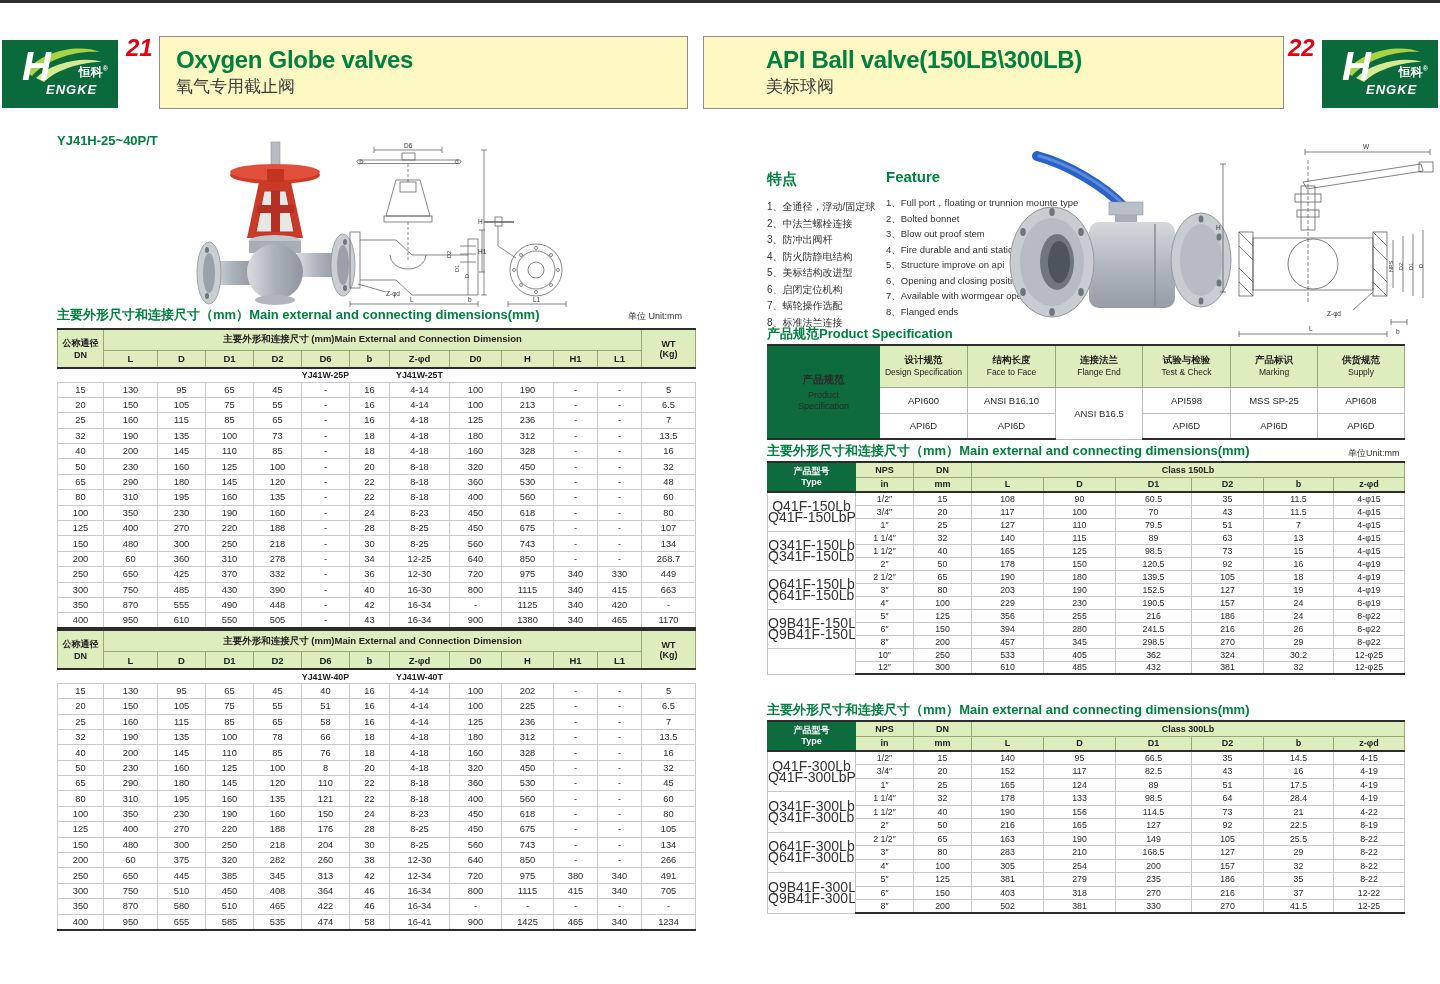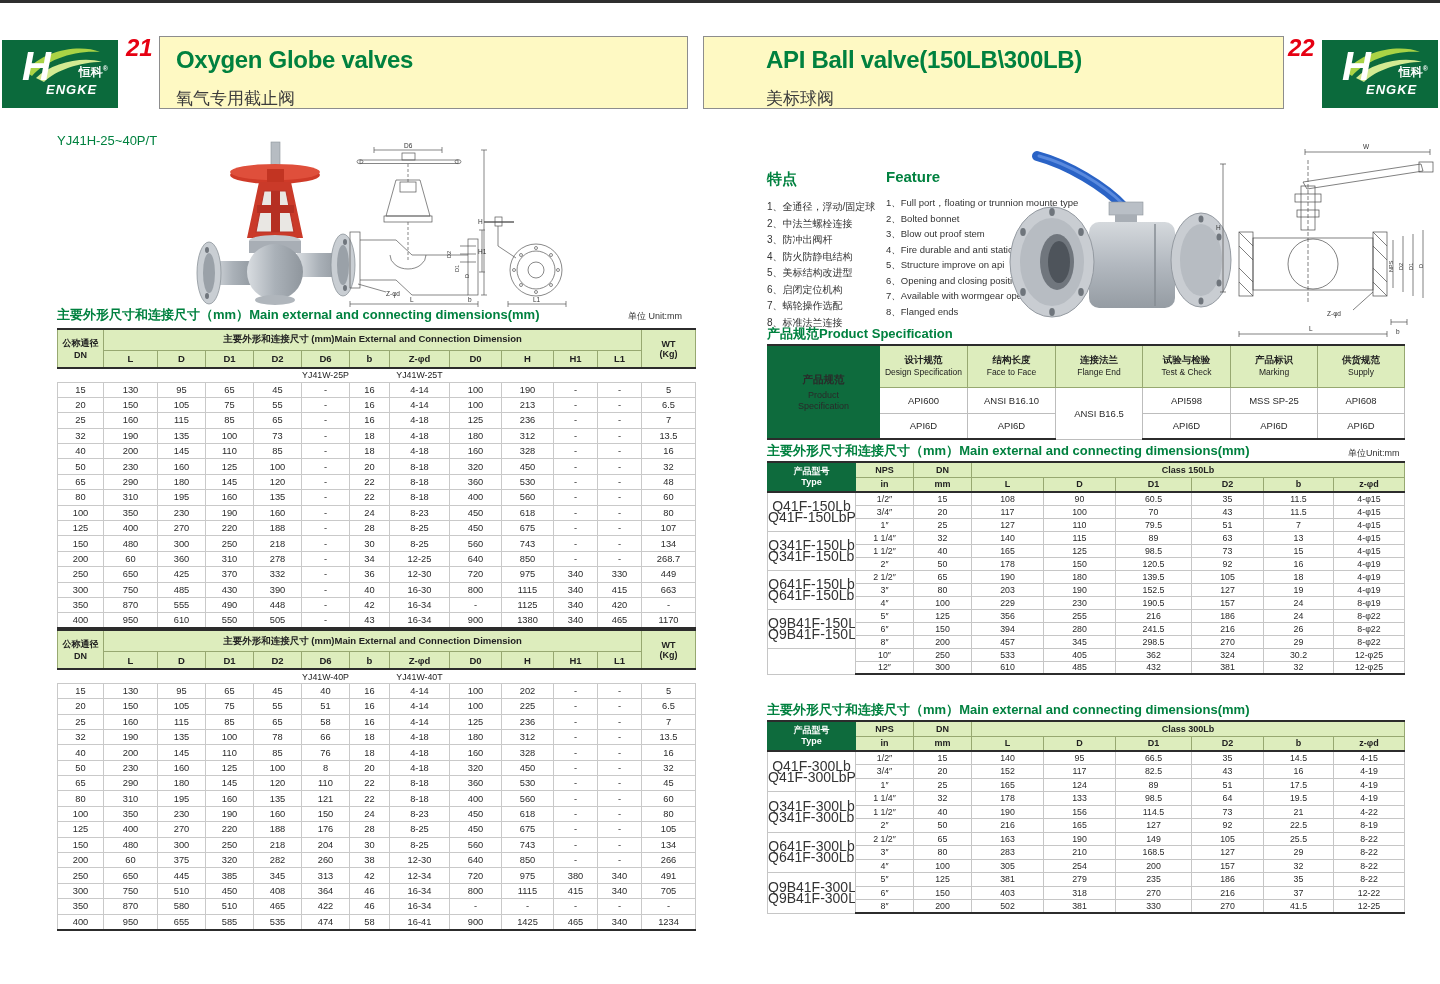--- a/index.html
+++ b/index.html
@@ -7,34 +7,34 @@
 .abs{position:absolute}
 .top-rule{position:absolute;left:0;top:0;width:1440px;height:3px;background:#2e2e2e}
 .logo-box{position:absolute;width:116px;height:68px;background:#0b6a3c;top:40px}
 .logo-h{position:absolute;left:20px;top:6px;color:#fff;font-size:40px;font-weight:bold;font-style:italic;line-height:1}
 .logo-engke{position:absolute;left:44px;top:42px;color:#fff;font-size:13px;font-weight:bold;font-style:italic;letter-spacing:1px}
 .logo-cn{position:absolute;right:10px;top:24px;color:#fff;font-size:12px;font-weight:bold}
 .logo-cn sup{font-size:7px}
 .page-num{position:absolute;top:34px;color:#e60012;font-size:24px;font-weight:bold;font-style:italic}
 .title-box{position:absolute;top:36px;height:73px;border:1px solid #8d8d8d;background:#fef9c3}
 .title-en{color:#00813f;font-size:24px;font-weight:bold;margin-top:9px;letter-spacing:-0.3px}
-.title-cn{color:#3c3c3c;font-size:17px;margin-top:13px}
-.model-label{position:absolute;color:#00813f;font-weight:normal;font-size:13px}
+.title-cn{color:#3c3c3c;font-size:17px;margin-top:1px}
+.model-label{position:absolute;color:#00813f;font-weight:bold;font-size:13px}
 .sec-title{position:absolute;color:#00813f;font-weight:bold;font-size:13px;white-space:nowrap}
 .sec-title .en{margin-left:0}
 .unit-label{position:absolute;font-size:9px;color:#333;white-space:nowrap}
 table{border-collapse:collapse;table-layout:fixed}
 th,td{text-align:center;vertical-align:middle;overflow:hidden;white-space:nowrap}
 
 .dim-table{width:638px}
 .dim-table th{background:#ddedbd;border:1px solid #97a871;font-size:9.5px;font-weight:bold;color:#222}
 .dim-table .hdr-top th{height:21px;border-top:2px solid #2c2c2c}
 .dim-table .hdr-cols th{height:18px;border-bottom:2px solid #2c2c2c}
 .dim-table .th-dn,.dim-table .th-wt{border-bottom:2px solid #2c2c2c;font-size:9px}
-.dim-table .sub-row td{height:14px;font-size:8.8px;font-weight:normal;color:#222;border:none;border-bottom:1px solid #c9c9c9}
+.dim-table .sub-row td{height:14px;font-size:8.8px;font-weight:bold;color:#222;border:none;border-bottom:1px solid #c9c9c9}
 .dim-table tbody td{height:15.4px;font-size:9.3px;color:#2a2a2a;border:1px solid #c9c9c9}
 .dim-table tbody tr:last-child td{border-bottom:2px solid #2c2c2c}
 
 .class-table{width:637px}
 .class-table th{background:#ddedbd;border:1px solid #97a871;font-size:9px;font-weight:bold;color:#222;height:15px}
 .class-table .th-type{background:#0e6b3d;color:#fff;border:1px solid #0e6b3d;font-size:9px;line-height:11px}
 .class-table thead tr:first-child th{border-top:2px solid #2c2c2c}
 .class-table thead tr:last-child th{border-bottom:2px solid #2c2c2c}
 .class-table .th-type{border-top:2px solid #2c2c2c;border-bottom:2px solid #2c2c2c}
 .class-table tbody td{height:13px;font-size:8.8px;color:#2a2a2a;border:1px solid #c6c6c6}
@@ -1214,21 +1214,21 @@
           <td rowspan="3" class="type-cell">
             <div>Q341F-300Lb</div>
             <div>Q341F-300LbP</div>
           </td>
           <td>1 1/4″</td>
           <td>32</td>
           <td>178</td>
           <td>133</td>
           <td>98.5</td>
           <td>64</td>
-          <td>19.5</td>
+          <td>28.4</td>
           <td>4-19</td>
         </tr>
         <tr>
           <td>1 1/2″</td>
           <td>40</td>
           <td>190</td>
           <td>156</td>
           <td>114.5</td>
           <td>73</td>
           <td>21</td>

